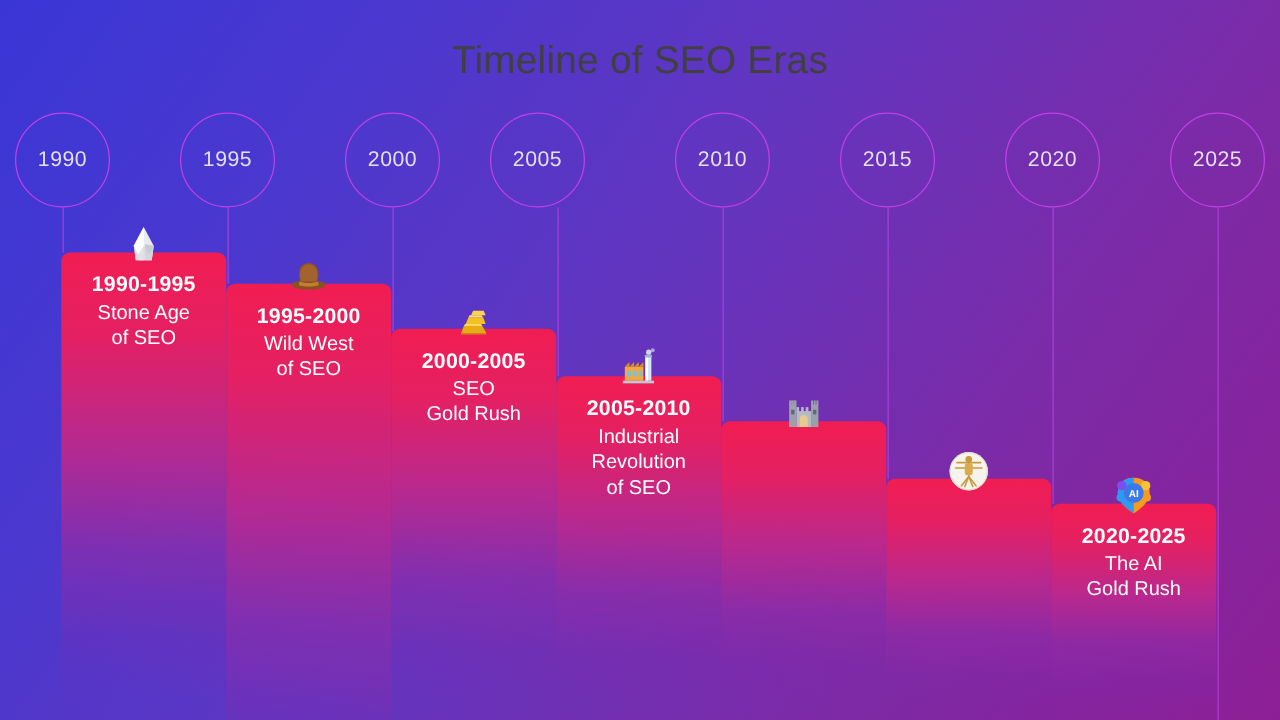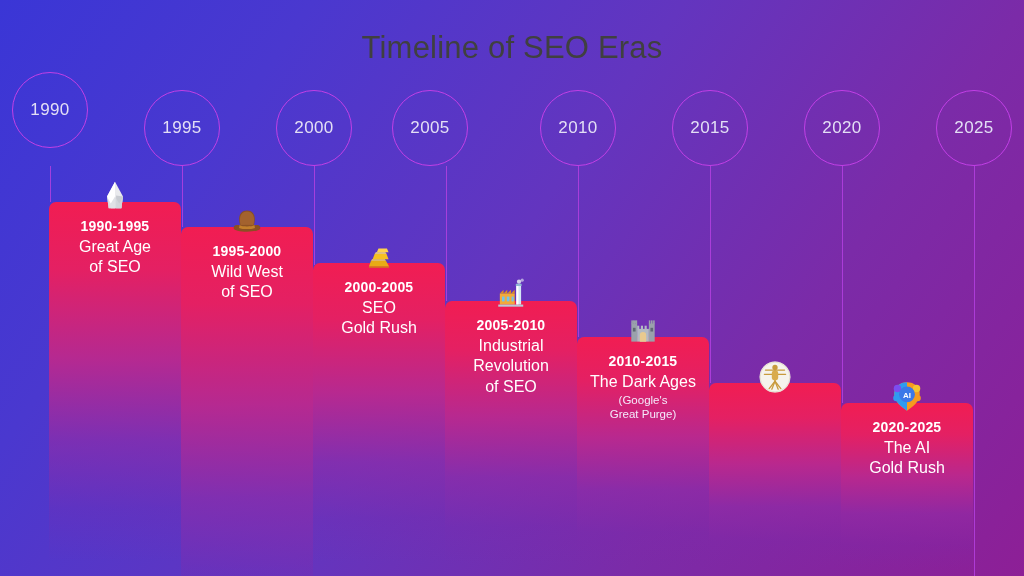--- a/index.html
+++ b/index.html
@@ -65,21 +65,21 @@
     text-align:center;
     overflow:visible;
   }
   .card-inner {
     padding-top:16px;
     display:flex;
     flex-direction:column;
     align-items:center;
   }
   .card .range {
-    font-size:14px;
+    font-size:17px;
     font-weight:700;
     color:#ffffff;
     letter-spacing:.2px;
     margin-bottom:3px;
     white-space:nowrap;
     text-align:center;
   }
   .card .label {
     font-size:16px;
     font-weight:400;
@@ -117,21 +117,21 @@
       <div class="stem" style="left: 50px; top: 166px; height: 36px;"></div>
       <div class="stem" style="left: 182px; top: 166px; height: 61px;"></div>
       <div class="stem" style="left: 314px; top: 166px; height: 99px;"></div>
       <div class="stem" style="left: 446px; top: 166px; height: 135px;"></div>
       <div class="stem" style="left: 578px; top: 166px; height: 171px;"></div>
       <div class="stem" style="left: 710px; top: 166px; height: 217px;"></div>
       <div class="stem" style="left: 842px; top: 166px; height: 237px;"></div>
       <div class="stem" style="left: 974px; top: 166px; height: 410px;"></div>
     </div>
   <div id="circles">
-      <div class="year-circle" style="left: 12px; top: 72px;">
+      <div class="year-circle" style="left: 12px; top: 90px;">
         <span>1990</span>
       </div>
       <div class="year-circle" style="left: 144px; top: 90px;">
         <span>1995</span>
       </div>
       <div class="year-circle" style="left: 276px; top: 90px;">
         <span>2000</span>
       </div>
       <div class="year-circle" style="left: 392px; top: 90px;">
         <span>2005</span>
@@ -154,21 +154,21 @@
         <div class="icon">
           <svg viewBox="0 0 64 64">
       <path d="M32 5 L47 33 L44 55 L20 55 L17 33 Z" fill="#e9eaed"></path>
       <path d="M32 5 L17 33 L24 55 L32 55 Z" fill="#ffffff"></path>
       <path d="M47 33 L44 55 L34 55 L34 31 Z" fill="#c8cbd1"></path>
       <path d="M17 33 L24 46 L32 33 L40 46 L47 33 L44 55 L20 55 Z" fill="#d5d8de" opacity=".75"></path>
     </svg>
         </div>
         <div class="card-inner">
           <div class="range">1990-1995</div>
-          <div class="label">Great Age
+          <div class="label">Stone Age
 of SEO</div>
         </div>
       </div>
       <div class="card" style="left: 181px; top: 227px; width: 132px; height: 423px;">
         <div class="icon">
           <svg viewBox="0 0 64 64">
       <path d="M7 45 C7 38 16 40 19 40 C14 22 20 12 32 12 C44 12 50 22 45 40 C48 40 57 38 57 45 C57 50 45 52 32 52 C19 52 7 50 7 45 Z" fill="#8a5024"></path>
       <path d="M20 40 C16 24 21 14 32 14 C43 14 48 24 44 40 Z" fill="#a3622e"></path>
       <path d="M18 40 C24 43 40 43 46 40 L47 45 C40 48 24 48 17 45 Z" fill="#f0a732"></path>
       <ellipse cx="32" cy="45" rx="25" ry="6" fill="#8a5024" opacity=".45"></ellipse>
@@ -238,26 +238,20 @@
       <g fill="#b3bac3">
         <rect x="21" y="22" width="4" height="7"></rect>
               <rect x="28" y="22" width="4" height="7"></rect>
               <rect x="35" y="22" width="4" height="7"></rect>
       </g>
       <path d="M26 52 v-12 a6 6 0 0 1 12 0 v12 z" fill="#e8c98f"></path>
       <rect x="13" y="26" width="5" height="7" fill="#5f6874"></rect>
       <rect x="46" y="26" width="5" height="7" fill="#5f6874"></rect>
     </svg>
         </div>
-        <div class="card-inner">
-          <div class="range">2010-2015</div>
-          <div class="label">The Dark Ages</div>
-          <div class="sub">(Google's
-Great Purge)</div>
-        </div>
       </div>
       <div class="card" style="left: 709px; top: 383px; width: 132px; height: 193px;">
         <div class="icon">
           <svg viewBox="0 0 64 64">
       <circle cx="32" cy="32" r="29" fill="#f6f3ec"></circle>
       <circle cx="32" cy="32" r="28" fill="none" stroke="#ded7c6" stroke-width="1.5"></circle>
       <g stroke="#c89a3c" stroke-width="2.4" fill="none" stroke-linecap="round">
         <line x1="32" y1="17" x2="32" y2="40"></line>
         <line x1="12" y1="27" x2="52" y2="27"></line>
         <line x1="14" y1="19" x2="50" y2="19"></line>

